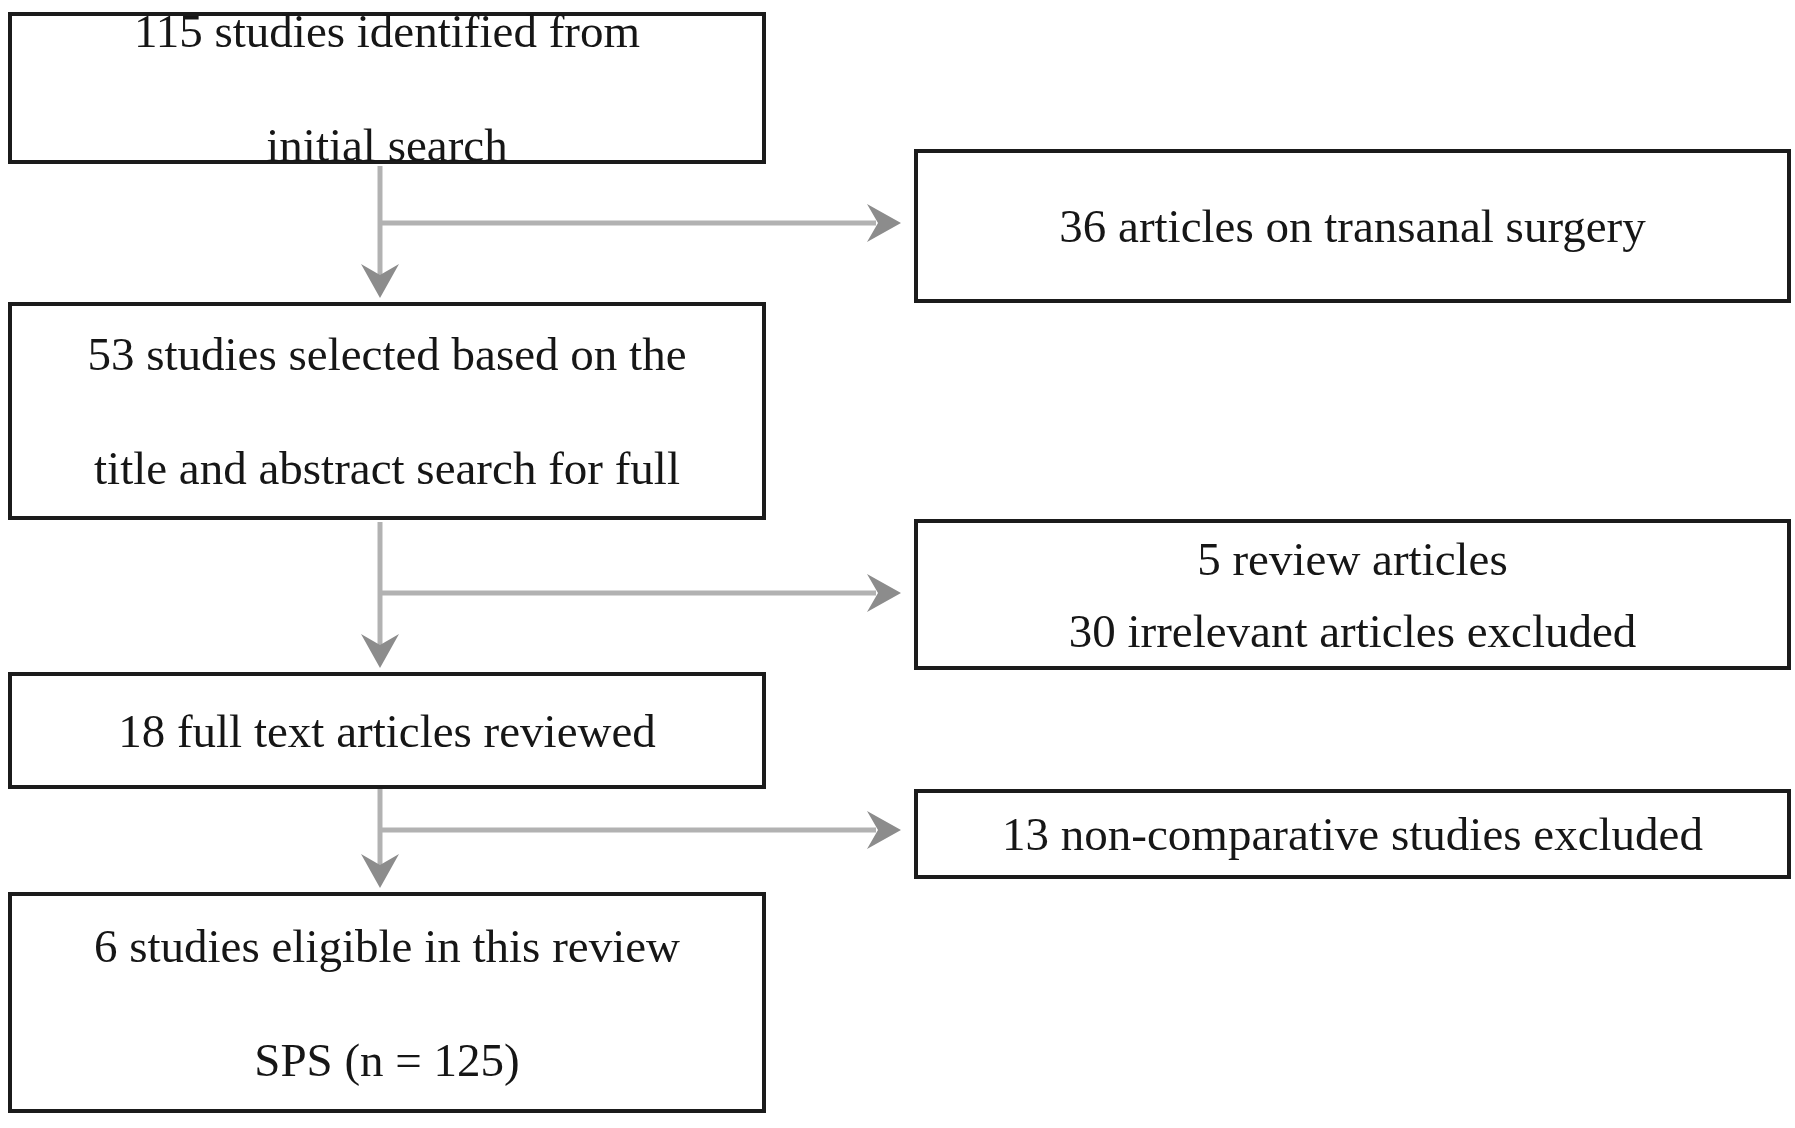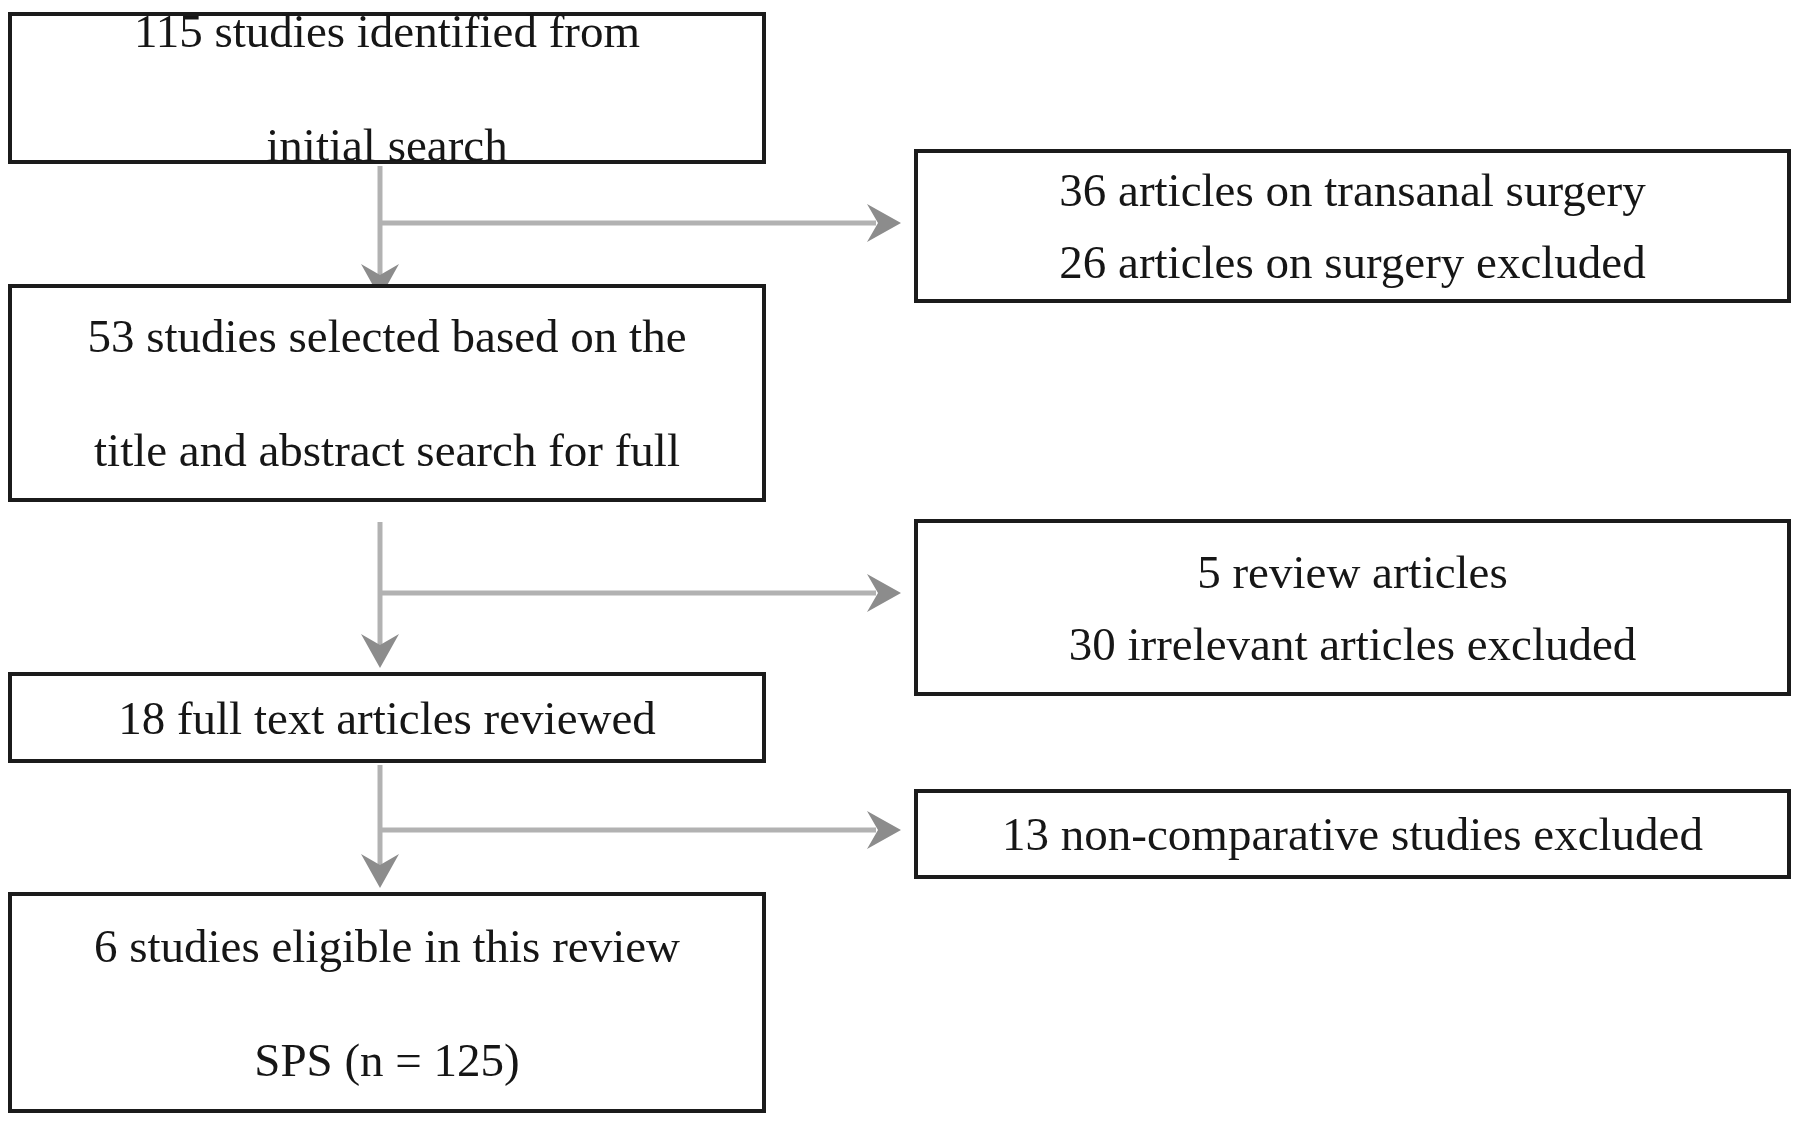--- a/index.html
+++ b/index.html
@@ -83,39 +83,38 @@
     <line class="arrow-line" x1="380" y1="830" x2="876" y2="830"></line>
     <path class="arrow-head" d="M 901 830 L 867 811 L 878 830 L 867 849 Z"></path>
   </g>
 </svg>
 
 <div class="box col-left" style="top:12px;height:152px">
   <div class="box-line">115 studies identified from</div>
   <div class="box-line">initial search</div>
 </div>
 
-<div class="box col-left" style="top:284px;height:218px">
+<div class="box col-left" style="top:302px;height:218px">
   <div class="box-line">53 studies selected based on the</div>
   <div class="box-line">title and abstract search for full</div>
 </div>
 
-<div class="box col-left" style="top:672px;height:91px">
+<div class="box col-left" style="top:672px;height:117px">
   <div class="box-line">18 full text articles reviewed</div>
 </div>
 
 <div class="box col-left" style="top:892px;height:221px">
   <div class="box-line">6 studies eligible in this review</div>
   <div class="box-line">SPS (n = 125)</div>
 </div>
 
 <div class="box col-right" style="top:149px;height:154px">
   <div class="box-line">36 articles on transanal surgery</div>
-  <div class="box-line">26 articles on surgery excluded</div>
 </div>
 
-<div class="box col-right" style="top:519px;height:177px">
+<div class="box col-right" style="top:519px;height:151px">
   <div class="box-line">5 review articles</div>
   <div class="box-line">30 irrelevant articles excluded</div>
 </div>
 
 <div class="box col-right" style="top:789px;height:90px">
   <div class="box-line">13 non-comparative studies excluded</div>
 </div>
 
 </body></html>

